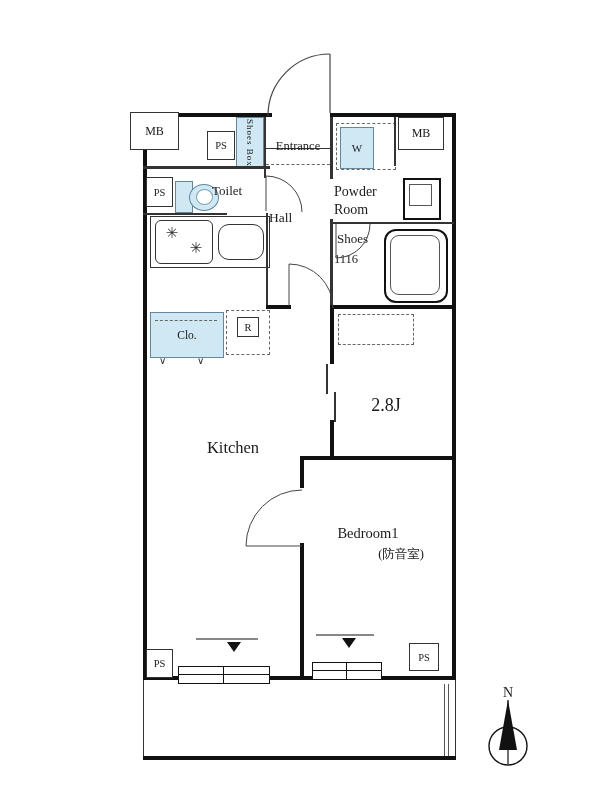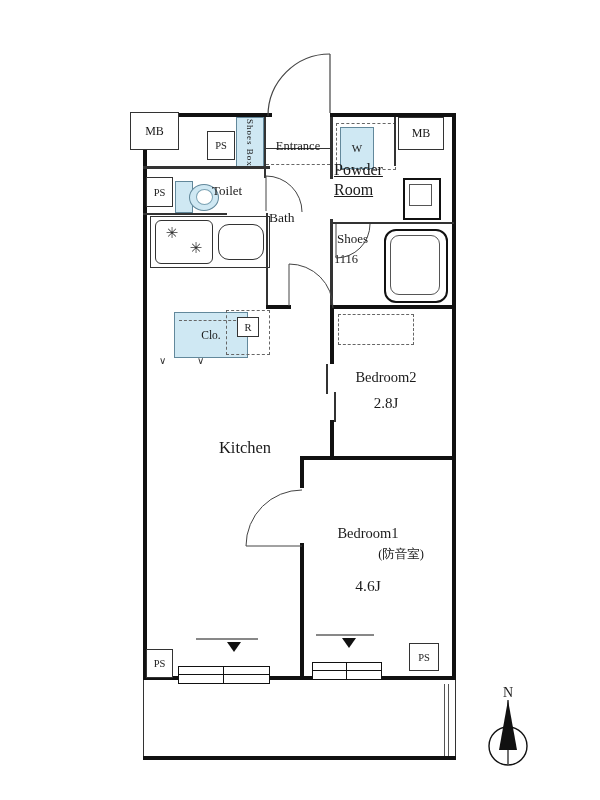--- a/index.html
+++ b/index.html
@@ -44,21 +44,21 @@
 
   <div class="box" style="left:384px;top:229px;width:60px;height:70px;border-radius:12px;border-width:2px;border-color:#111;"></div>
   <div class="box" style="left:390px;top:235px;width:48px;height:58px;border-radius:9px;border-color:#555;"></div>
 
   <div class="box" style="left:150px;top:216px;width:118px;height:50px;"></div>
   <div class="box" style="left:155px;top:220px;width:56px;height:42px;border-radius:6px;"></div>
   <div class="lbl" style="left:162px;top:224px;width:20px;font-size:15px;text-align:center;color:#333;">✳</div>
   <div class="lbl" style="left:186px;top:239px;width:20px;font-size:15px;text-align:center;color:#333;">✳</div>
   <div class="box" style="left:218px;top:224px;width:44px;height:34px;border-radius:11px;"></div>
 
-  <div class="blue flex" style="left:150px;top:312px;width:72px;height:44px;font-size:11.5px;margin-left:24px;">
+  <div class="blue flex" style="left:150px;top:312px;width:72px;height:44px;font-size:11.5px;">
     <div class="dline" style="left:4px;top:7px;width:62px;"></div>
     <span>Clo.</span>
   </div>
   <div class="lbl" style="left:159px;top:355px;font-size:10px;color:#333;">∨</div>
   <div class="lbl" style="left:197px;top:355px;font-size:10px;color:#333;">∨</div>
   <div class="dash" style="left:226px;top:310px;width:42px;height:43px;"></div>
   <div class="box flex" style="left:237px;top:317px;width:20px;height:18px;font-size:10.5px;">
     <span>R</span>
   </div>
 
@@ -116,30 +116,28 @@
   </div>
   <div class="svc" style="left:146px;top:649px;width:25px;height:27px;font-size:10.5px;">
     <span>PS</span>
   </div>
   <div class="svc" style="left:409px;top:643px;width:28px;height:26px;font-size:10.5px;">
     <span>PS</span>
   </div>
 
   <div class="lbl c" style="left:262px;top:139px;width:72px;font-size:12.5px;">Entrance</div>
   <div class="lbl" style="left:212px;top:183px;width:54px;font-size:13px;">Toilet</div>
-  <div class="lbl" style="left:334px;top:160px;width:60px;font-size:16px;text-decoration:underline;">Powder Room</div>
-  <div class="lbl" style="left:269px;top:210px;width:44px;font-size:13.5px;">Bath</div>
+  <div class="lbl" style="left:334px;top:183px;width:60px;font-size:14px;">Powder Room</div>
+  <div class="lbl" style="left:269px;top:210px;width:44px;font-size:13.5px;">Hall</div>
   <div class="lbl" style="left:337px;top:231px;width:44px;font-size:13px;">Shoes</div>
   <div class="lbl" style="left:334px;top:252px;width:44px;font-size:12.5px;">1116</div>
-  <div class="lbl c" style="left:148px;top:438px;width:170px;font-size:16.5px;padding-left:12px;">Kitchen</div>
-  <div class="lbl c" style="left:330px;top:368px;width:112px;font-size:14.5px;">Bedroom2</div>
-  <div class="lbl c" style="left:330px;top:394px;width:112px;font-size:15px;">2.8J</div>
+  <div class="lbl c" style="left:148px;top:438px;width:170px;font-size:16.5px;">Kitchen</div>
+  <div class="lbl c" style="left:330px;top:394px;width:112px;font-size:18px;">2.8J</div>
   <div class="lbl c" style="left:312px;top:524px;width:112px;font-size:14.5px;">Bedroom1</div>
   <div class="lbl c" style="left:312px;top:547px;width:112px;font-size:12.5px;text-align:right;">(防音室)</div>
-  <div class="lbl c" style="left:312px;top:576px;width:112px;font-size:15.5px;">4.6J</div>
 
   <div class="thin" style="left:143px;top:680px;width:1px;height:76px;"></div>
   <div class="thin" style="left:455px;top:680px;width:1px;height:76px;"></div>
   <div class="wall" style="left:143px;top:756px;width:313px;height:4px;"></div>
   <div class="thin" style="left:444px;top:684px;width:1px;height:72px;background:#555;"></div>
   <div class="thin" style="left:448px;top:684px;width:1px;height:72px;background:#555;"></div>
 
   <div class="lbl c" style="left:494px;top:684px;width:28px;font-size:14px;">N</div>
 
   <svg class="overlay" width="600" height="800" viewBox="0 0 600 800">

